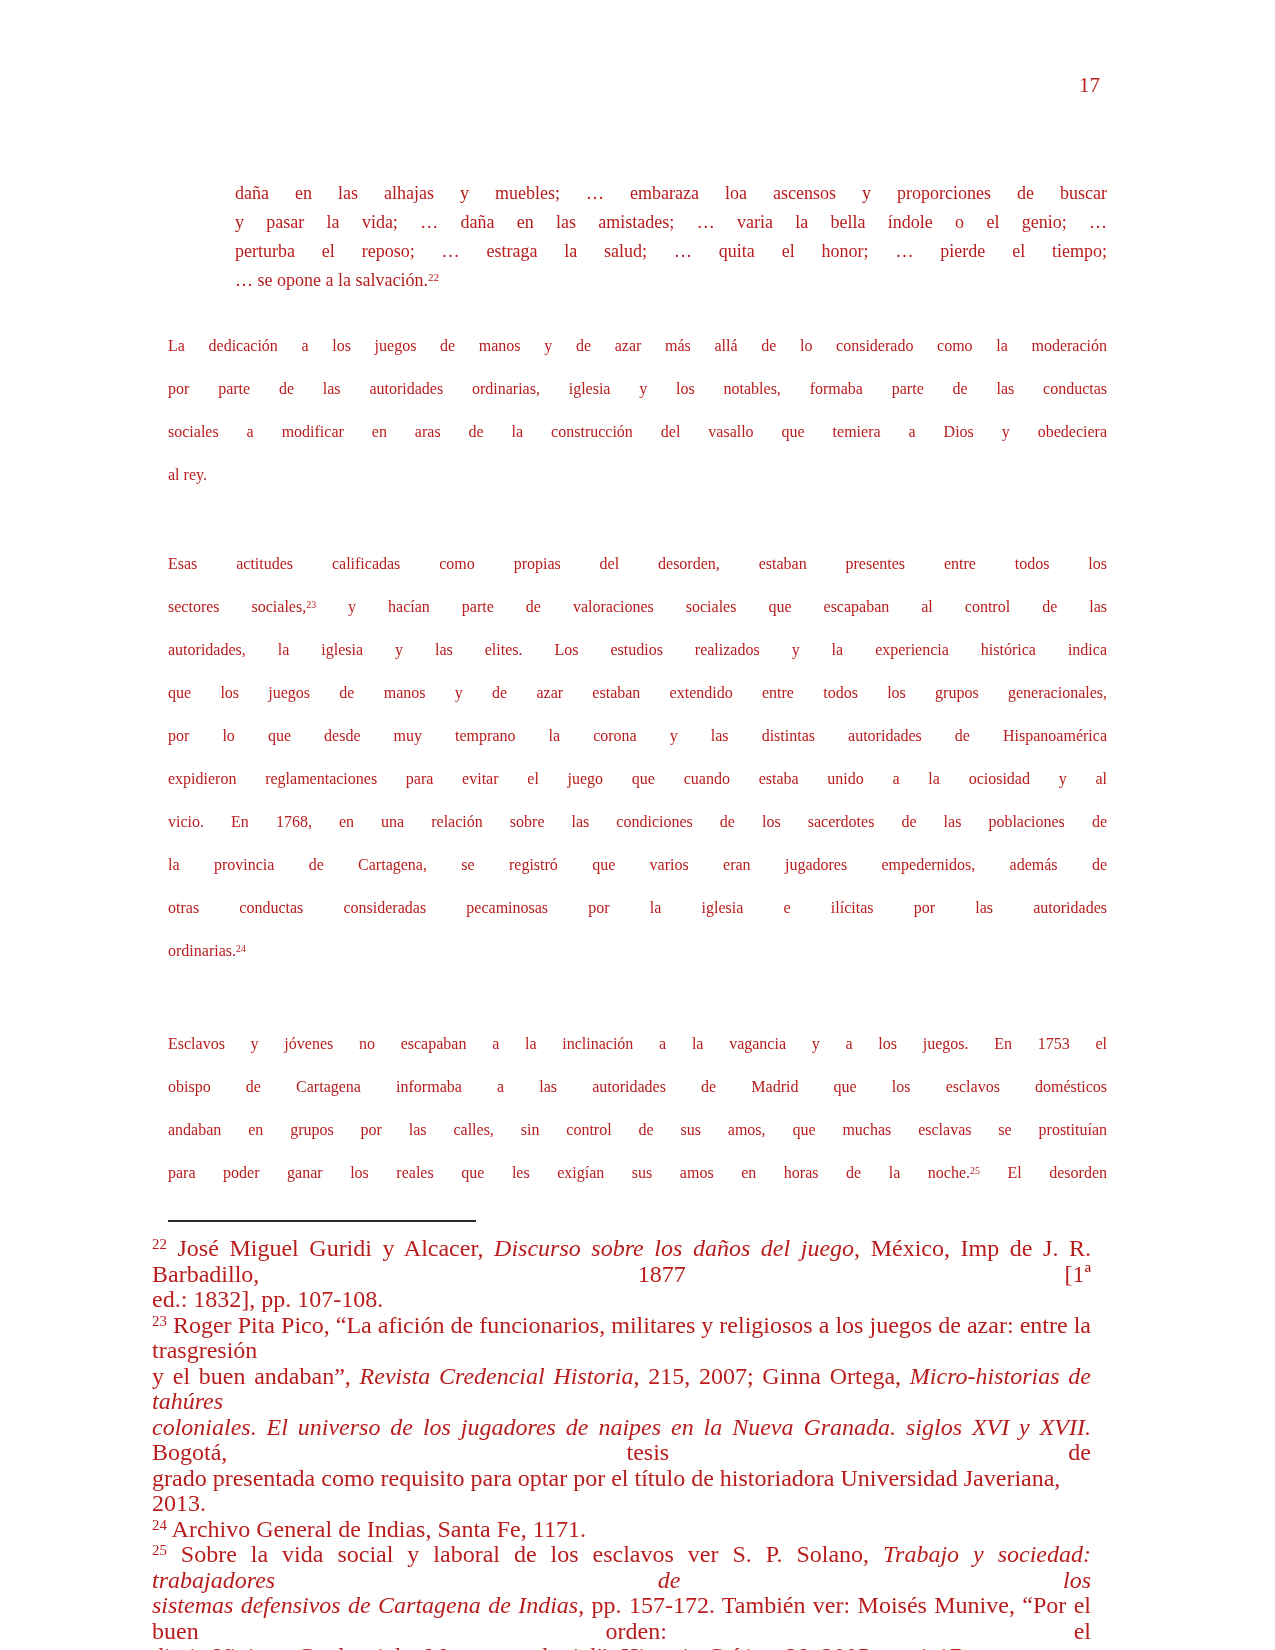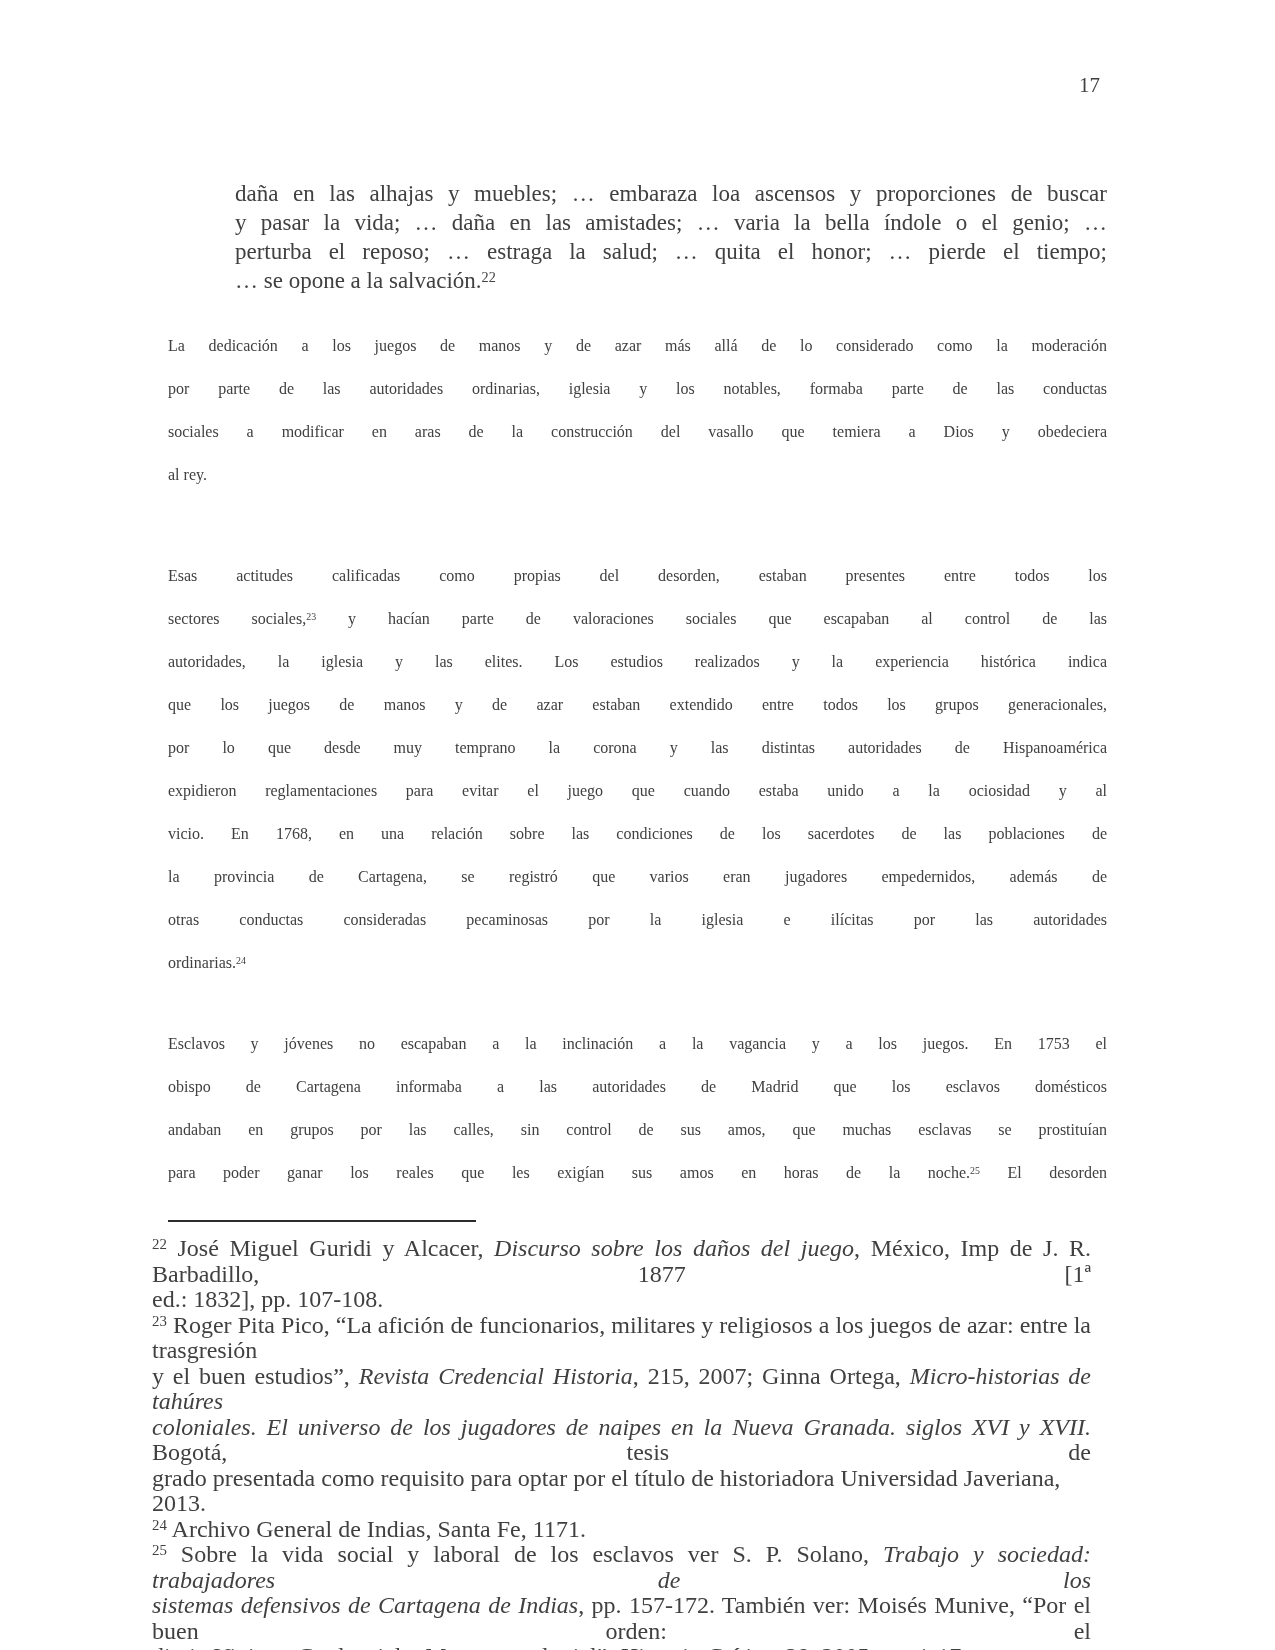--- a/index.html
+++ b/index.html
@@ -1,38 +1,38 @@
 <!DOCTYPE html>
 <html><head>
 <meta charset="utf-8">
 <style>
   html,body{margin:0;padding:0;background:#e8e8e8;}
   .page{
     position:relative;
     width:1275px;height:1650px;
     margin:0 auto;
     background:#ffffff;
-    color:#404040;
+    color:#b91c1c;
     font-family:"Liberation Serif","DejaVu Serif",serif;
     overflow:hidden;
   }
   .pagenum{
     position:absolute;top:72px;right:175px;
     font-size:21px;line-height:26px;
   }
   .quote{
     position:absolute;top:179px;left:235px;width:872px;
-    font-size:23px;line-height:29px;
+    font-size:18px;line-height:29px;
   }
   .para{
     position:absolute;left:168px;width:939px;
     font-size:16px;line-height:43px;
   }
   .p1{top:324px;}
-  .p2{top:554px;}
+  .p2{top:542px;}
   .p3{top:1022px;}
   .fnsep{
     position:absolute;top:1220px;left:168px;width:308px;height:0;
     border-top:2px solid #2b2b2b;
   }
   .footnotes{
     position:absolute;top:1236px;left:152px;width:939px;
     font-size:24px;line-height:25.5px;
   }
   .tline{text-align:left;}
@@ -85,21 +85,21 @@
 
   <div class="fnsep"></div>
 
   <div class="footnotes">
     <div class="footnote">
         <div class="tline j"><sup class="fnm">22</sup><span> José Miguel Guridi y Alcacer, </span><span class="it">Discurso sobre los daños del juego</span><span>, México, Imp de J. R. Barbadillo, 1877 [1ª</span></div>
         <div class="tline"><span>ed.: 1832], pp. 107-108.</span></div>
       </div>
     <div class="footnote">
         <div class="tline j"><sup class="fnm">23</sup><span> Roger Pita Pico, “La afición de funcionarios, militares y religiosos a los juegos de azar: entre la trasgresión</span></div>
-        <div class="tline j"><span>y el buen estudios”, </span><span class="it">Revista Credencial Historia</span><span>, 215, 2007; Ginna Ortega, </span><span class="it">Micro-historias de tahúres</span></div>
+        <div class="tline j"><span>y el buen andaban”, </span><span class="it">Revista Credencial Historia</span><span>, 215, 2007; Ginna Ortega, </span><span class="it">Micro-historias de tahúres</span></div>
         <div class="tline j"><span class="it">coloniales. El universo de los jugadores de naipes en la Nueva Granada. siglos XVI y XVII.</span><span> Bogotá, tesis de</span></div>
         <div class="tline"><span>grado presentada como requisito para optar por el título de historiadora Universidad Javeriana, 2013.</span></div>
       </div>
     <div class="footnote">
         <div class="tline"><sup class="fnm">24</sup><span> Archivo General de Indias, Santa Fe, 1171.</span></div>
       </div>
     <div class="footnote">
         <div class="tline j"><sup class="fnm">25</sup><span> Sobre la vida social y laboral de los esclavos ver S. P. Solano, </span><span class="it">Trabajo y sociedad: trabajadores de los</span></div>
         <div class="tline j"><span class="it">sistemas defensivos de Cartagena de Indias</span><span>, pp. 157-172. También ver: Moisés Munive, “Por el buen orden: el</span></div>
         <div class="tline"><span>diario Vivir en Credencial y Mompox colonial”, </span><span class="it">Historia Crítica</span><span>, 28, 2005, pp. 1-17.</span></div>

